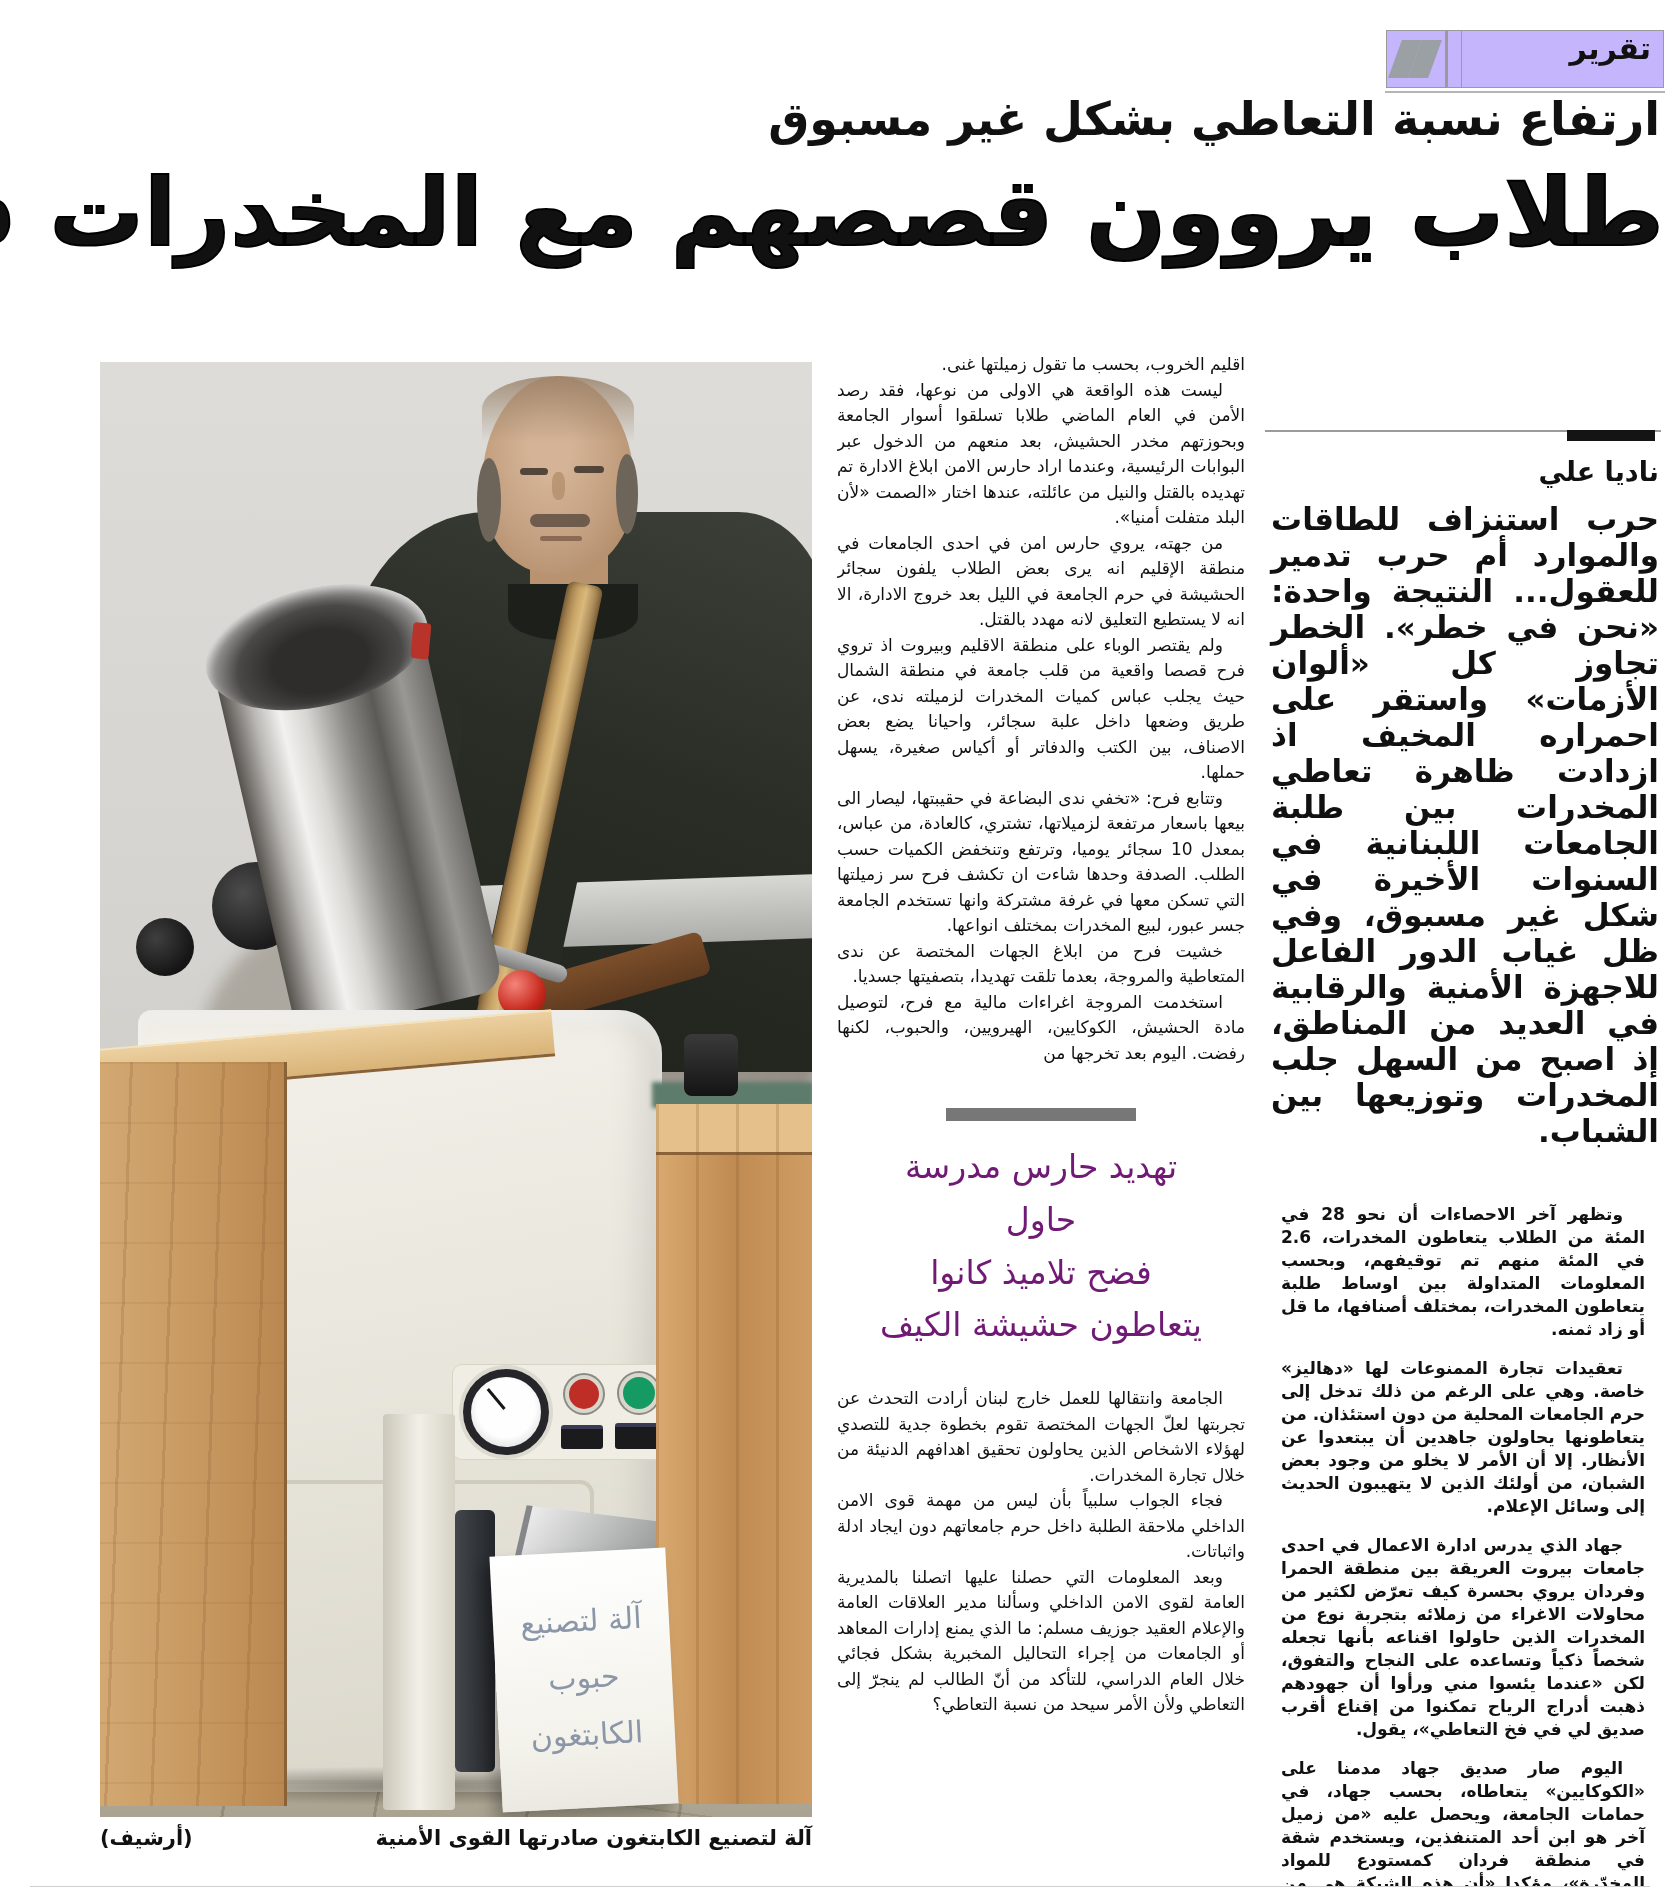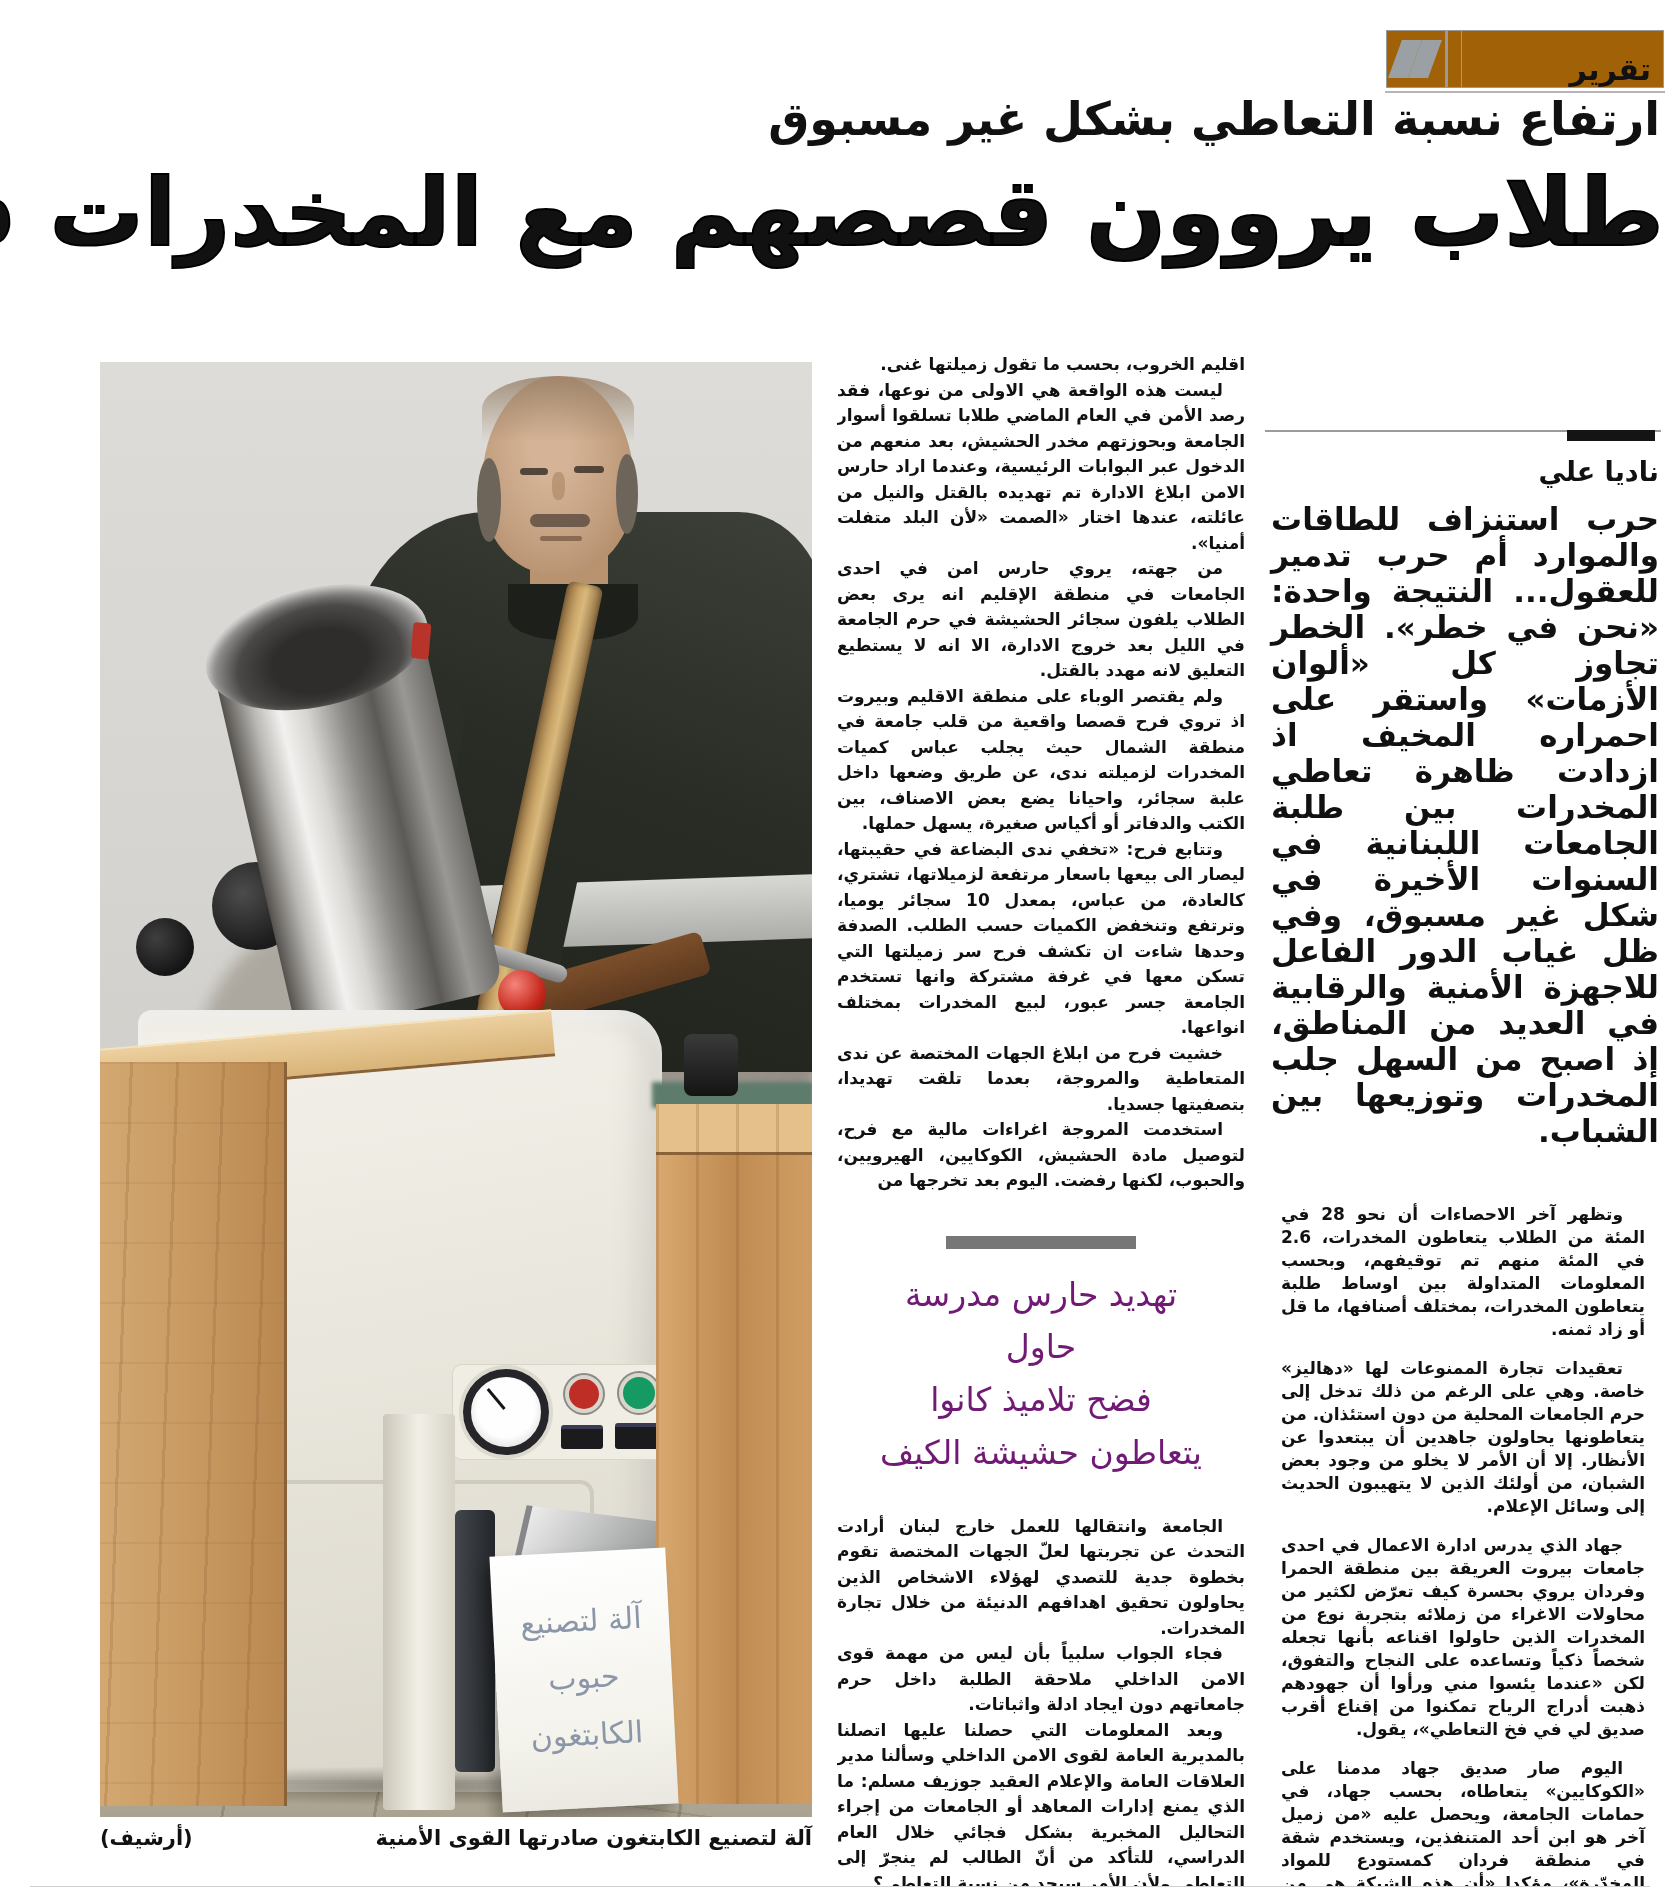--- a/index.html
+++ b/index.html
@@ -2,21 +2,21 @@
 <html lang="ar" dir="rtl"><head>
 <meta charset="utf-8">
 <style>
   html,body{margin:0;padding:0;background:#fff;}
   body{width:1680px;height:1904px;position:relative;overflow:hidden;
        font-family:"DejaVu Sans",sans-serif;color:#111;direction:rtl;}
   .abs{position:absolute;}
 
   
   .report-box{left:1386px;top:30px;width:276px;height:56px;border:1px solid #9a9a9a;
-    display:flex;align-items:flex-end;background:#a16207;}
+    display:flex;align-items:flex-start;background:#c4b5fd;}
   .report-box::after{content:"";position:absolute;left:-2px;right:-2px;bottom:-6px;border-top:2px solid #b5b5b5;}
   .report-label{font-size:30px;font-weight:bold;padding-right:12px;flex:1;text-align:right;}
   .vlines{width:16px;height:100%;display:flex;justify-content:space-between;}
   .vlines i{display:block;width:1.5px;height:100%;background:#9a9a9a;}
   .logo-cell{width:58px;height:100%;position:relative;border-right:1px solid #9a9a9a;}
   .logo-cell .s1,.logo-cell .s2{position:absolute;width:20px;height:38px;background:#9aa0a4;transform:skewX(-20deg);}
   .logo-cell .s1{left:8px;top:9px;}
   .logo-cell .s2{left:28px;top:9px;}
 
   
@@ -28,21 +28,21 @@
   .col-right{left:1265px;top:430px;width:396px;height:1456px;overflow:hidden;}
   .byline-rule{position:relative;height:14px;border-top:2px solid #9b9b9b;}
   .byline-rule::after{content:"";position:absolute;right:6px;top:-2px;width:88px;height:11px;background:#141414;}
   .byline-name{font-size:27px;font-weight:bold;margin:10px 2px 14px 0;text-align:right;}
   .lead{font-size:31px;line-height:36px;font-weight:bold;text-align:justify;margin:0 2px 0 6px;}
   .bodytext p{margin:16px;font-size:17px;line-height:23px;font-weight:bold;
     text-align:justify;text-indent:22px;}
   .bodytext .gap-top{margin-top:54px;}
 
   .col-mid{left:837px;top:352px;width:408px;height:1534px;overflow:hidden;}
-  .col-mid p{margin:0;font-size:17px;line-height:25.5px;font-weight:bold;text-align:justify;text-indent:22px;}
+  .col-mid p{margin:0;font-size:17px;line-height:25.5px;font-weight:normal;text-align:justify;text-indent:22px;}
   .col-mid p.noindent{text-indent:0;}
 
   .pullquote{width:330px;margin:42px auto 34px auto;}
   .pq-bar{width:190px;height:13px;background:#777;margin:0 auto 20px auto;}
   .pq-text{font-size:33px;line-height:1.6;font-weight:normal;text-align:center;
     white-space:pre-line;color:#701a75;}
 
   
   .photo{left:100px;top:362px;width:712px;height:1455px;overflow:hidden;
     background:linear-gradient(180deg,#dddcd8 0%,#d4d3cf 40%,#c9c7c1 72%,#bcb8ad 100%);}

